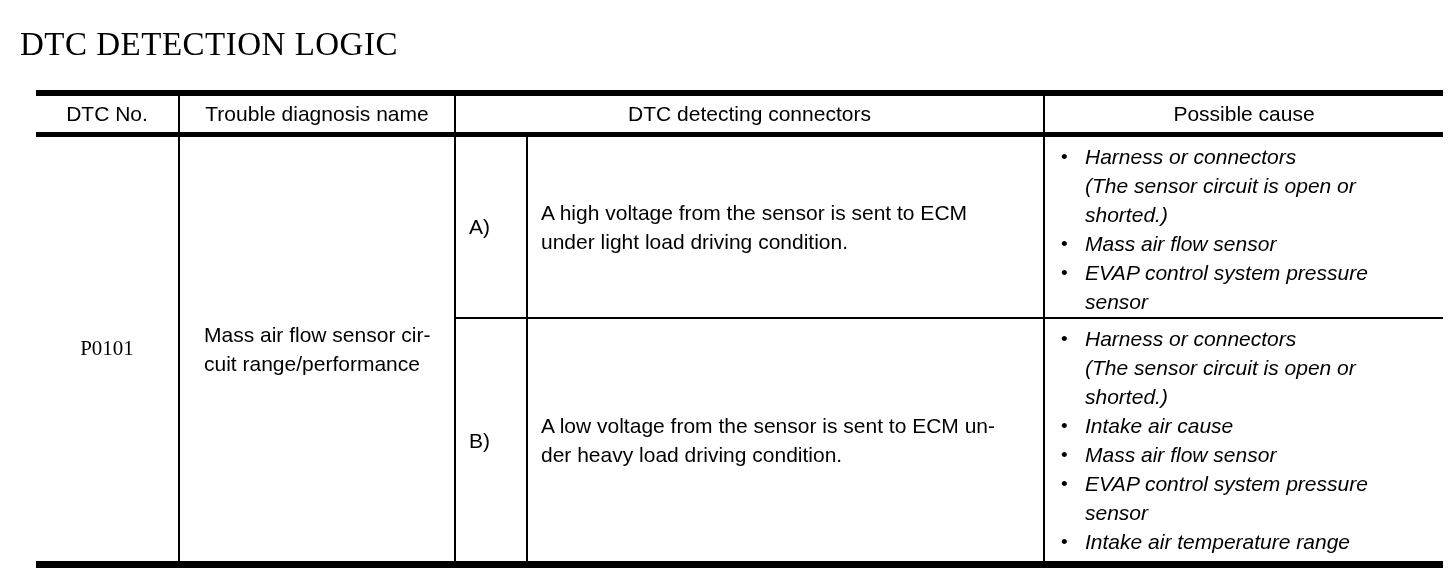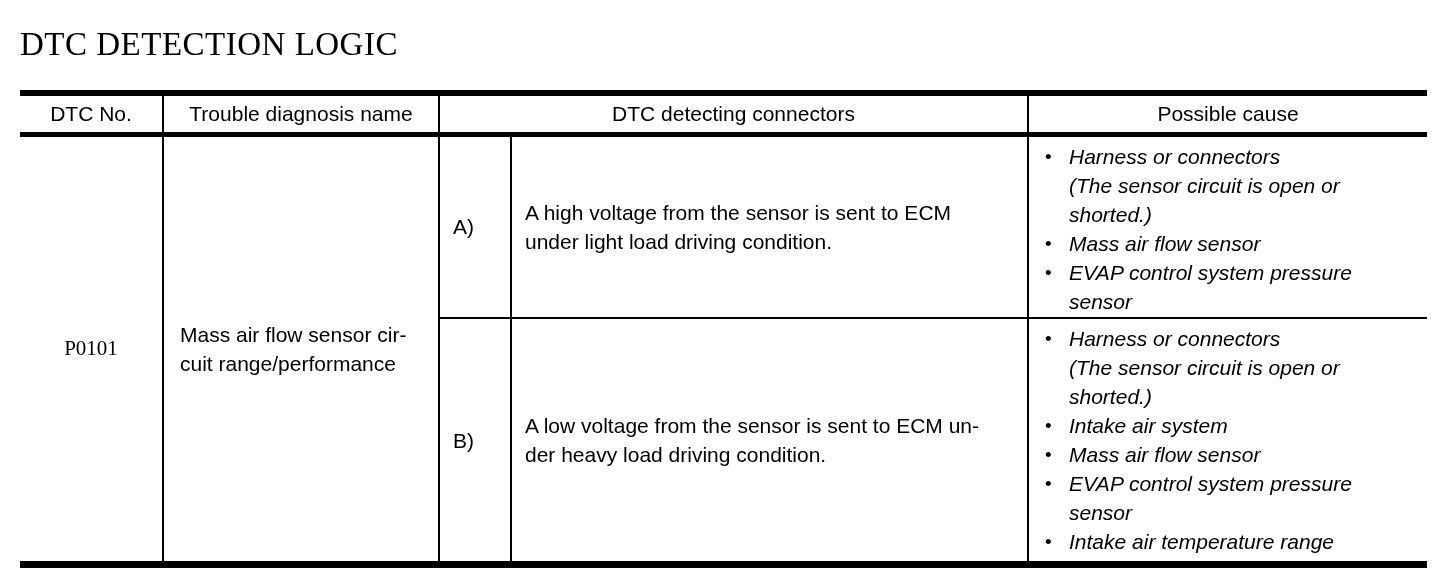--- a/index.html
+++ b/index.html
@@ -20,21 +20,21 @@
     left: 20px;
     top: 4px;
     font-size: 33px;
     font-weight: 400;
     letter-spacing: 0.5px;
     white-space: nowrap;
     font-family: Liberation Serif, serif;
   }
   .table-wrap {
     position: absolute;
-    left: 20px;
+    left: 36px;
     top: 90px;
     width: 1407px;
     border-top: 6px solid #000000;
     border-bottom: 7px solid #000000;
   }
   table.dtc-table {
     border-collapse: collapse;
     table-layout: fixed;
     width: 1407px;
     font-size: 21px;
@@ -63,21 +63,21 @@
   .hb { border-bottom: 2px solid #000000; }
 
   td.cell-dtcno {
     text-align: center;
     vertical-align: middle;
     font-family: Liberation Serif, serif;
   }
   td.cell-trouble {
     vertical-align: middle;
     text-align: left;
-    padding-left: 16px;
+    padding-left: 24px;
     padding-right: 6px;
     white-space: pre-line;
   }
   td.cell-ab {
     vertical-align: middle;
     text-align: left;
     padding-left: 13px;
   }
   td.cell-cond {
     vertical-align: middle;
@@ -164,21 +164,21 @@
 
             <div class="cause-item">
               <span class="bullet">•</span>
               <span class="cause-text">Harness or connectors
 (The sensor circuit is open or
 shorted.)</span>
             </div>
 
             <div class="cause-item">
               <span class="bullet">•</span>
-              <span class="cause-text">Intake air system</span>
+              <span class="cause-text">Intake air cause</span>
             </div>
 
             <div class="cause-item">
               <span class="bullet">•</span>
               <span class="cause-text">Mass air flow sensor</span>
             </div>
 
             <div class="cause-item">
               <span class="bullet">•</span>
               <span class="cause-text">EVAP control system pressure

